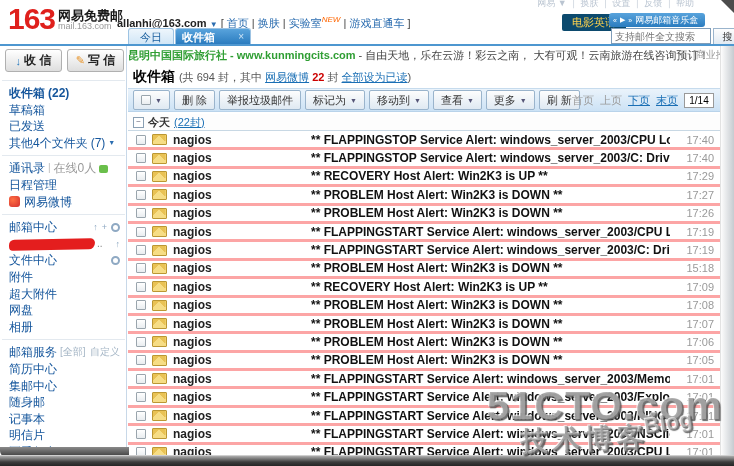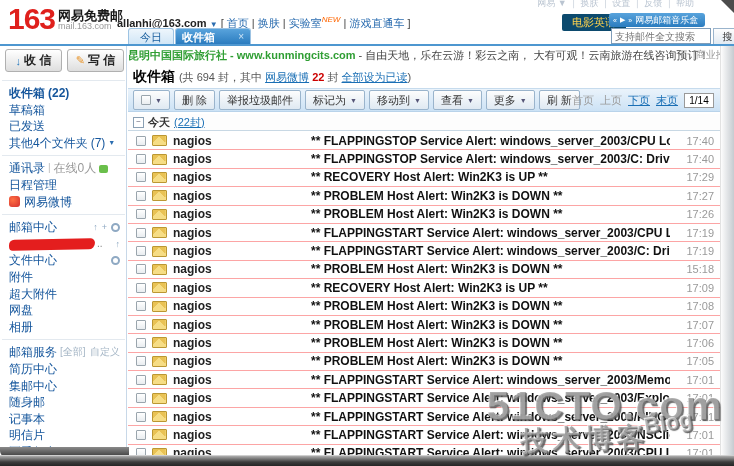--- a/index.html
+++ b/index.html
@@ -95,21 +95,21 @@
   .pager input{width:28px;height:13px;border:1px solid #999;font-size:10px;text-align:center;padding:0;}
 
   .grouphead{position:absolute;top:50px;left:0;width:592px;height:17px;border-bottom:1px solid #c8d8e4;
              display:flex;align-items:center;font-size:11px;background:#fdfdfd;padding-left:5px;box-sizing:border-box;}
   .grouphead .minus{width:9px;height:9px;border:1px solid #8aa0b4;color:#667;font-size:8px;line-height:7px;
                     text-align:center;margin-right:4px;background:#fff;}
   .grouphead .gname{color:#333;font-weight:bold;margin-right:4px;}
   .grouphead .gcount{color:#1a6fb5;text-decoration:underline;cursor:pointer;}
 
   .rows{position:absolute;top:68px;left:0;width:592px;}
-  .mrow{height:18.4px;display:flex;align-items:center;border-bottom:1px solid #fca5a5;box-sizing:border-box;
+  .mrow{height:18.4px;display:flex;align-items:center;border-bottom:3px solid #fca5a5;box-sizing:border-box;
         padding-left:8px;cursor:pointer;background:#fff;}
   .env{width:13px;height:9px;flex:0 0 13px;border:1px solid #bb9733;border-radius:1px;margin-left:6px;position:relative;
        background:linear-gradient(135deg,#e9c254 0 49%,transparent 50%) left top/58% 70% no-repeat,
                   linear-gradient(225deg,#e9c254 0 49%,transparent 50%) right top/58% 70% no-repeat,
                   #f6dd85;}
   .sender{width:138px;margin-left:6px;font-size:12px;font-weight:bold;color:#222;overflow:hidden;white-space:nowrap;}
   .subj{flex:1;font-size:12px;font-weight:bold;color:#111;overflow:hidden;white-space:nowrap;}
   .mtime{width:44px;text-align:right;font-size:11px;color:#9a9a9a;padding-right:6px;flex:0 0 44px;}
 
   

